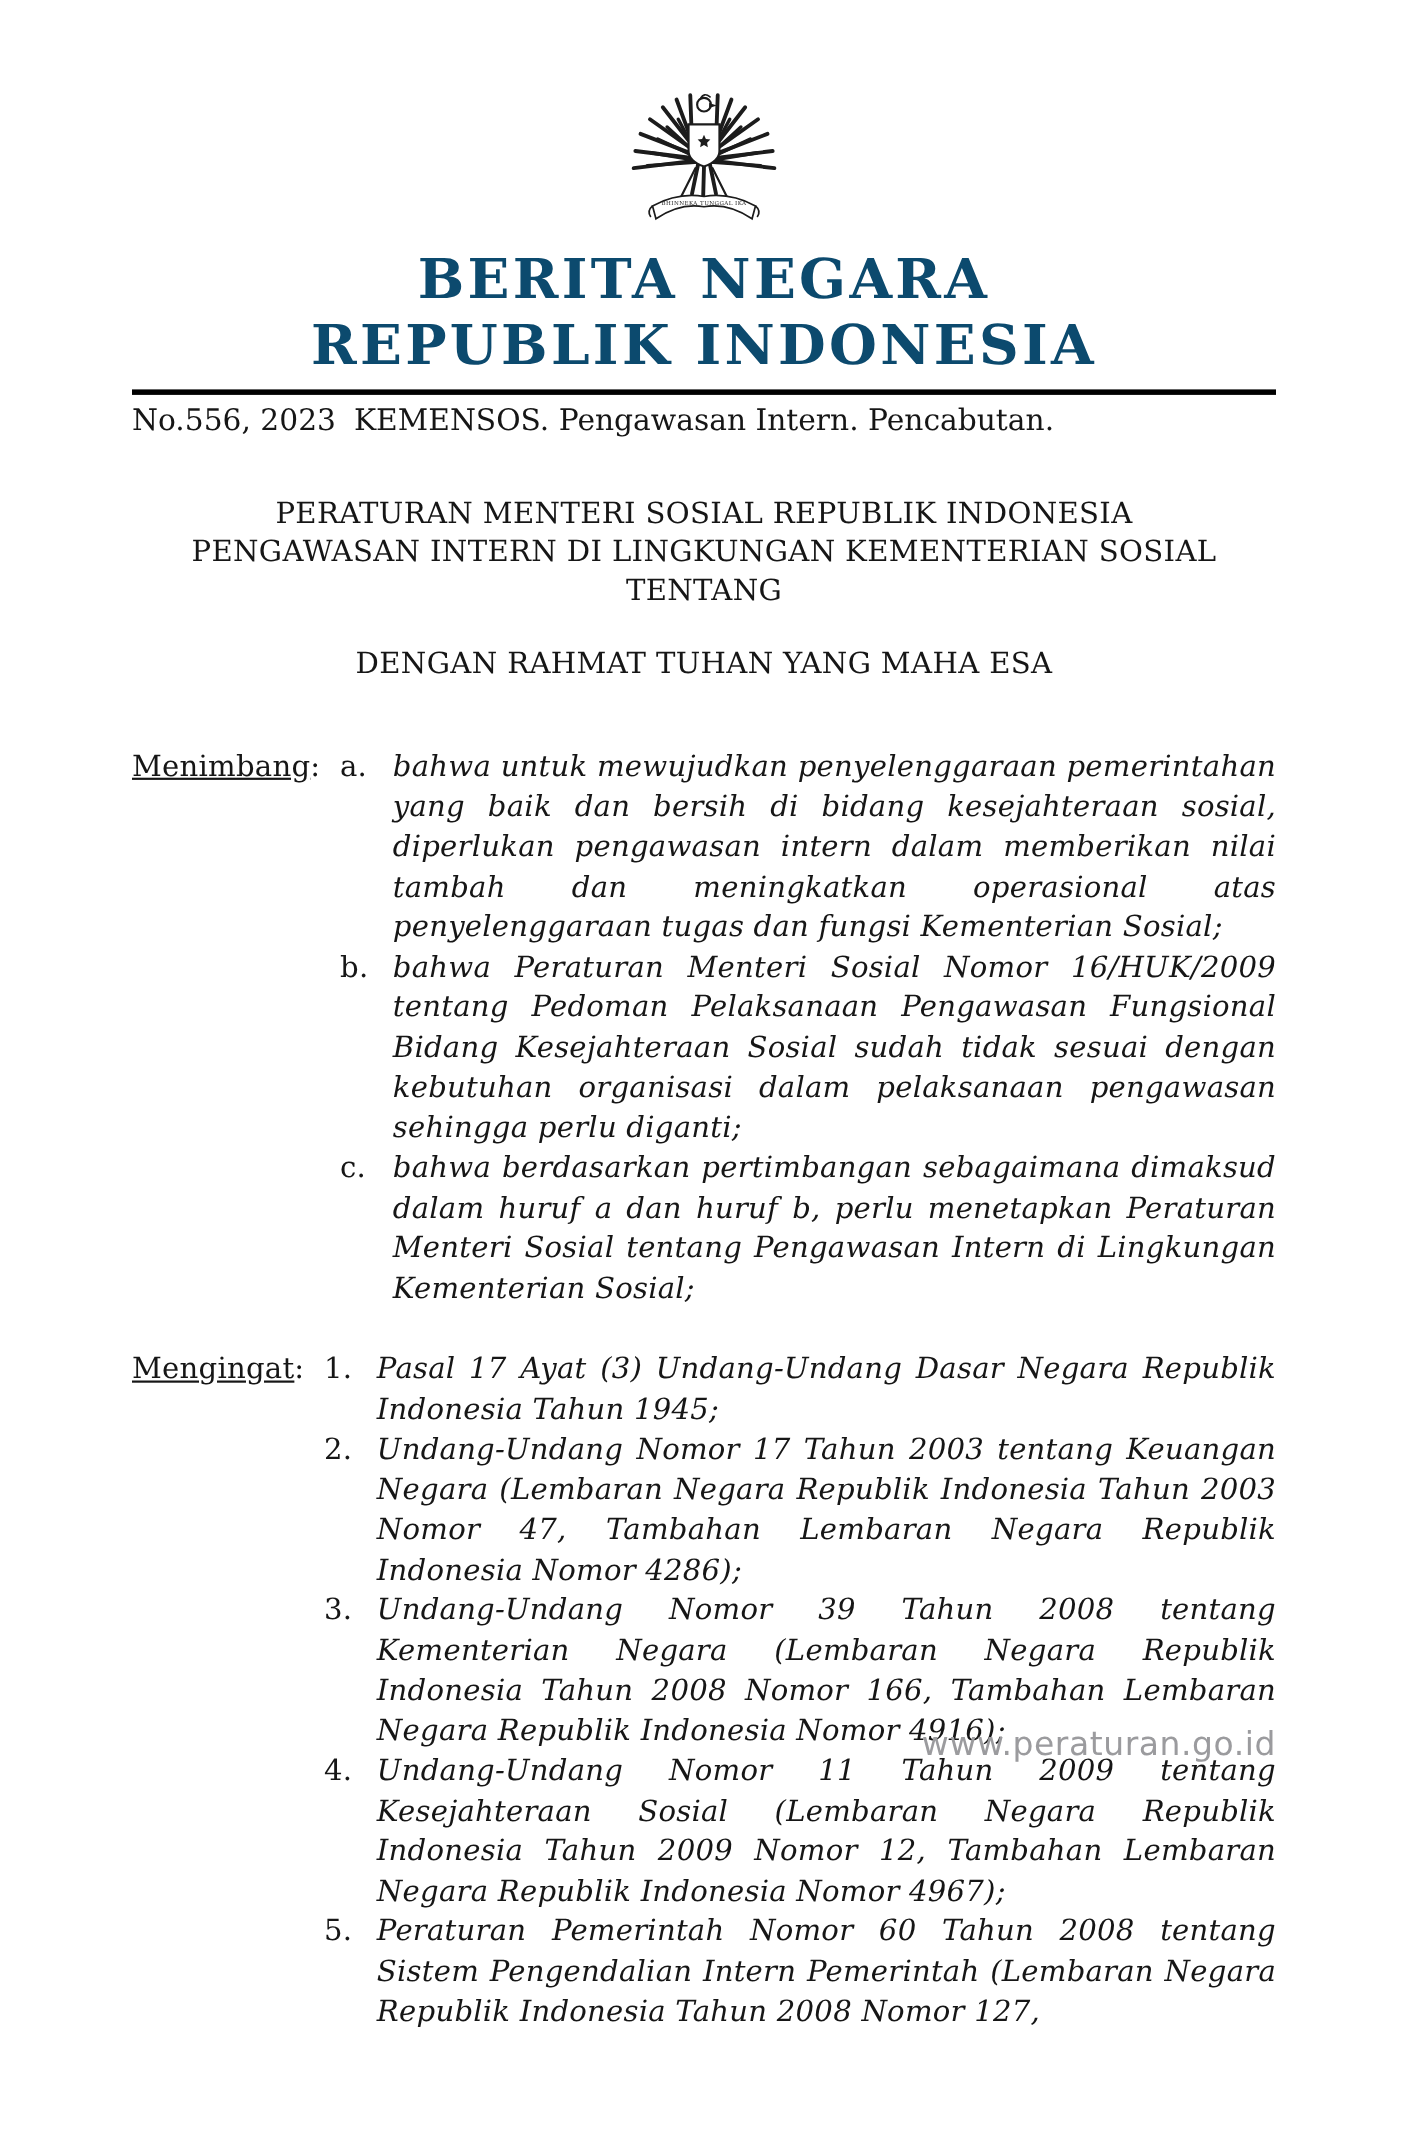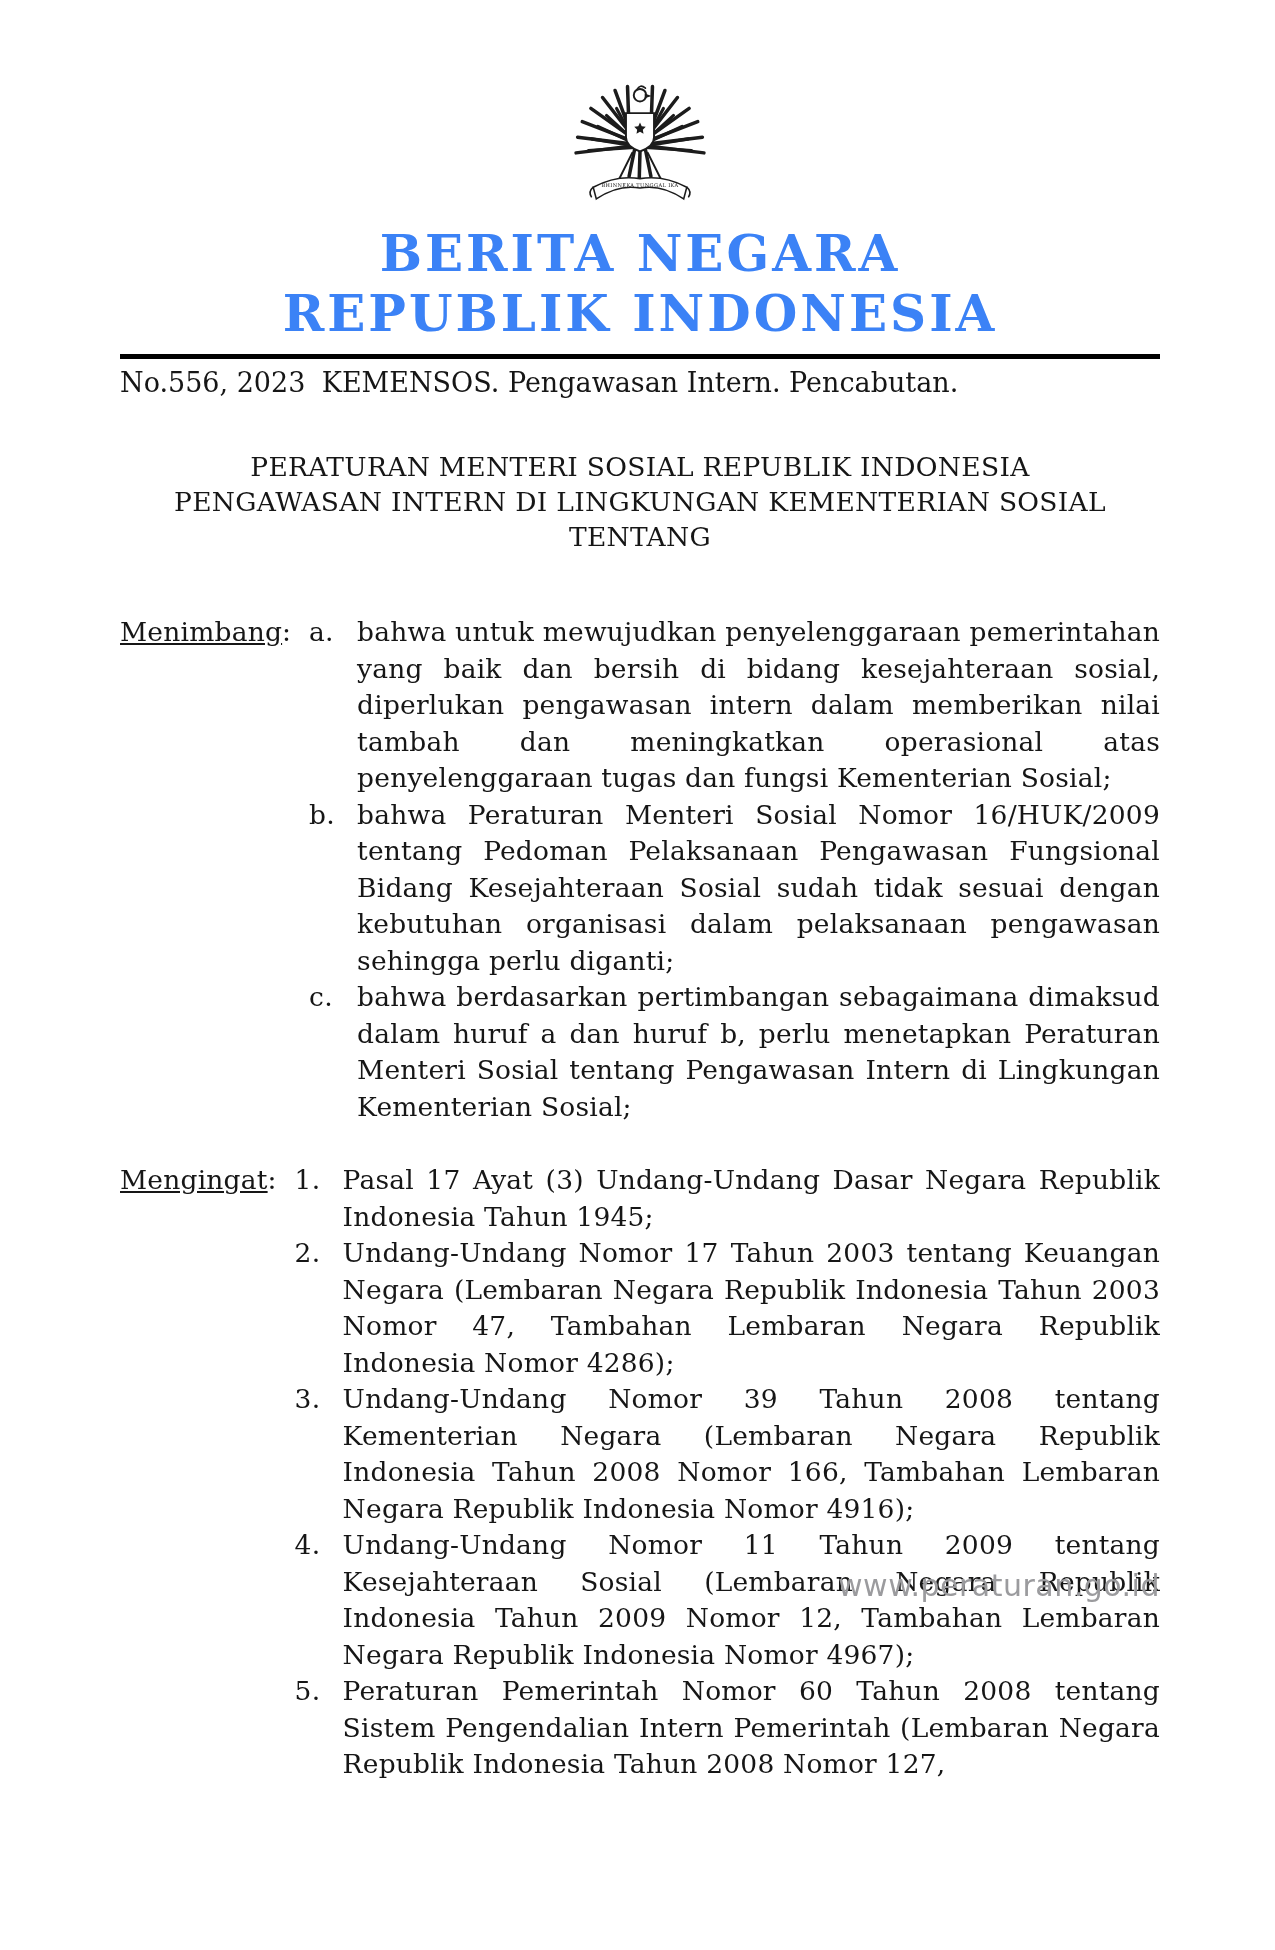--- a/index.html
+++ b/index.html
@@ -21,21 +21,21 @@
   .emblem-wrap { text-align: center; height: 140px; }
   .emblem-wrap svg { display: inline-block; }
 
   .masthead {
     margin: 14px 0 0 0;
     text-align: center;
     font-weight: 700;
     font-size: 50px;
     line-height: 1.2;
     letter-spacing: 3px;
-    color: #3b82f6;
+    color: #0c4a6e;
   }
   .rule {
     margin-top: 10px;
     height: 5px;
     background: #000;
   }
   .gazette-row {
     position: relative;
     margin-top: 8px;
     font-size: 27px;
@@ -74,20 +74,21 @@
   .sec-label { flex: 0 0 138px; text-decoration: underline; }
   .sec-colon { flex: 0 0 27px; }
   .sec-items { flex: 1 1 auto; min-width: 0; }
   .item { display: flex; align-items: flex-start; }
   .item-marker { flex: 0 0 48px; }
   .item-text {
     flex: 1 1 auto;
     min-width: 0;
     text-align: justify;
     text-justify: inter-word;
+    font-style: italic;
   }
 
   .footer {
     position: absolute;
     top: 1568px;
     right: 115px;
     font-family: "DejaVu Sans", "Liberation Sans", sans-serif;
     font-size: 30px;
     color: #9b9b9e;
     letter-spacing: 0.5px;
@@ -177,20 +178,21 @@
     <span class="gazette-number">No.556, 2023</span>
     <span class="gazette-subject">KEMENSOS. Pengawasan Intern. Pencabutan.</span>
   </div>
 
   <div class="title-block">
     <div>PERATURAN MENTERI SOSIAL REPUBLIK INDONESIA</div>
     <div>PENGAWASAN INTERN DI LINGKUNGAN KEMENTERIAN SOSIAL</div>
     <div>TENTANG</div>
   </div>
 
+  <div class="invocation">DENGAN RAHMAT TUHAN YANG MAHA ESA</div>
 
   <div class="section first">
     <div class="sec-label">Menimbang</div>
     <div class="sec-colon">:</div>
     <div class="sec-items">
       <div class="item">
         <div class="item-marker">a.</div>
         <div class="item-text">bahwa untuk mewujudkan penyelenggaraan pemerintahan yang baik dan bersih di bidang kesejahteraan sosial, diperlukan pengawasan intern dalam memberikan nilai tambah dan meningkatkan operasional atas penyelenggaraan tugas dan fungsi Kementerian Sosial;</div>
       </div>
       <div class="item">

